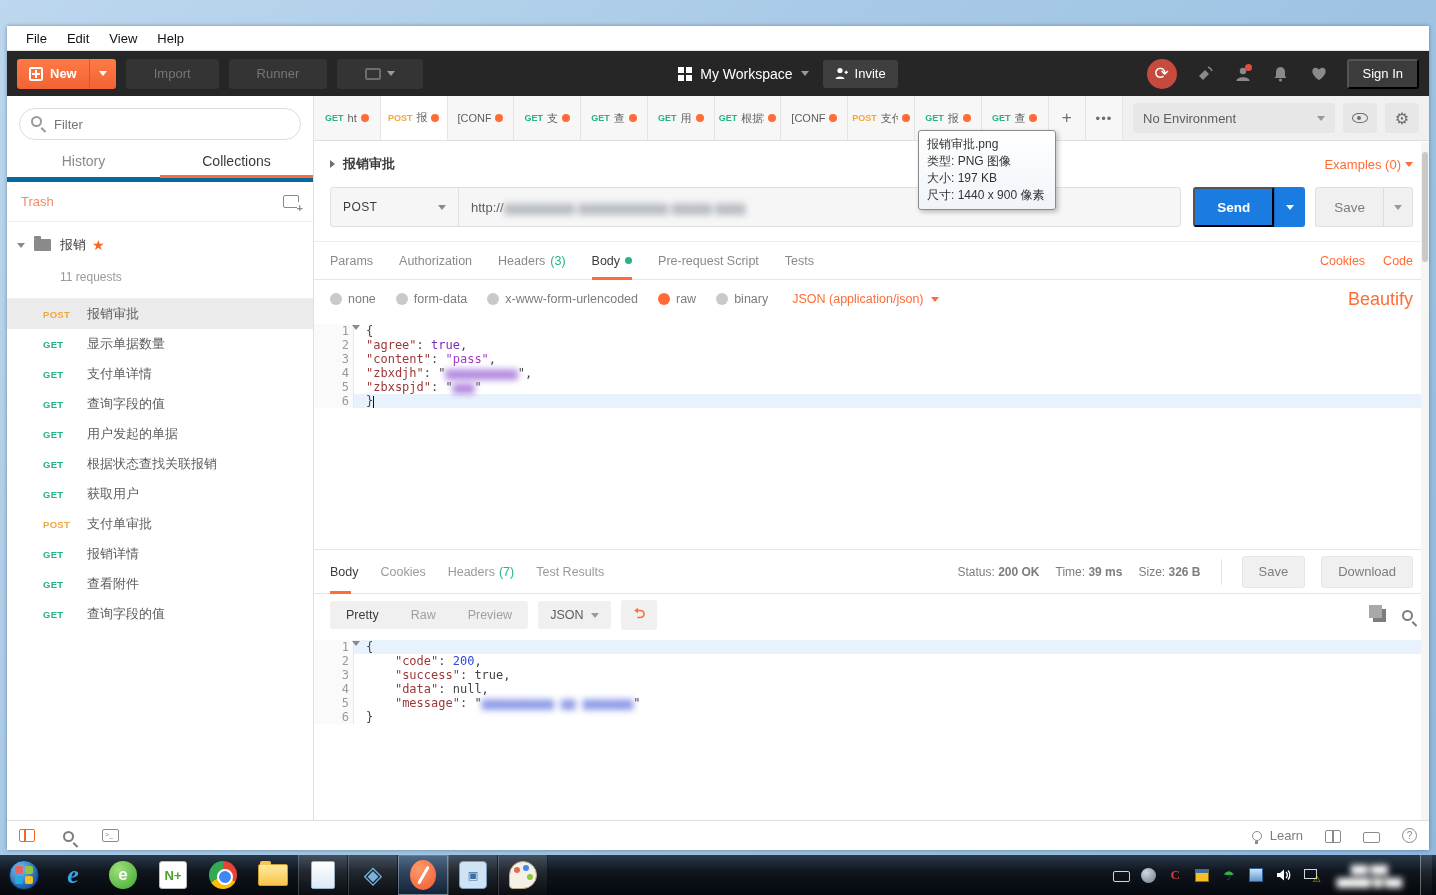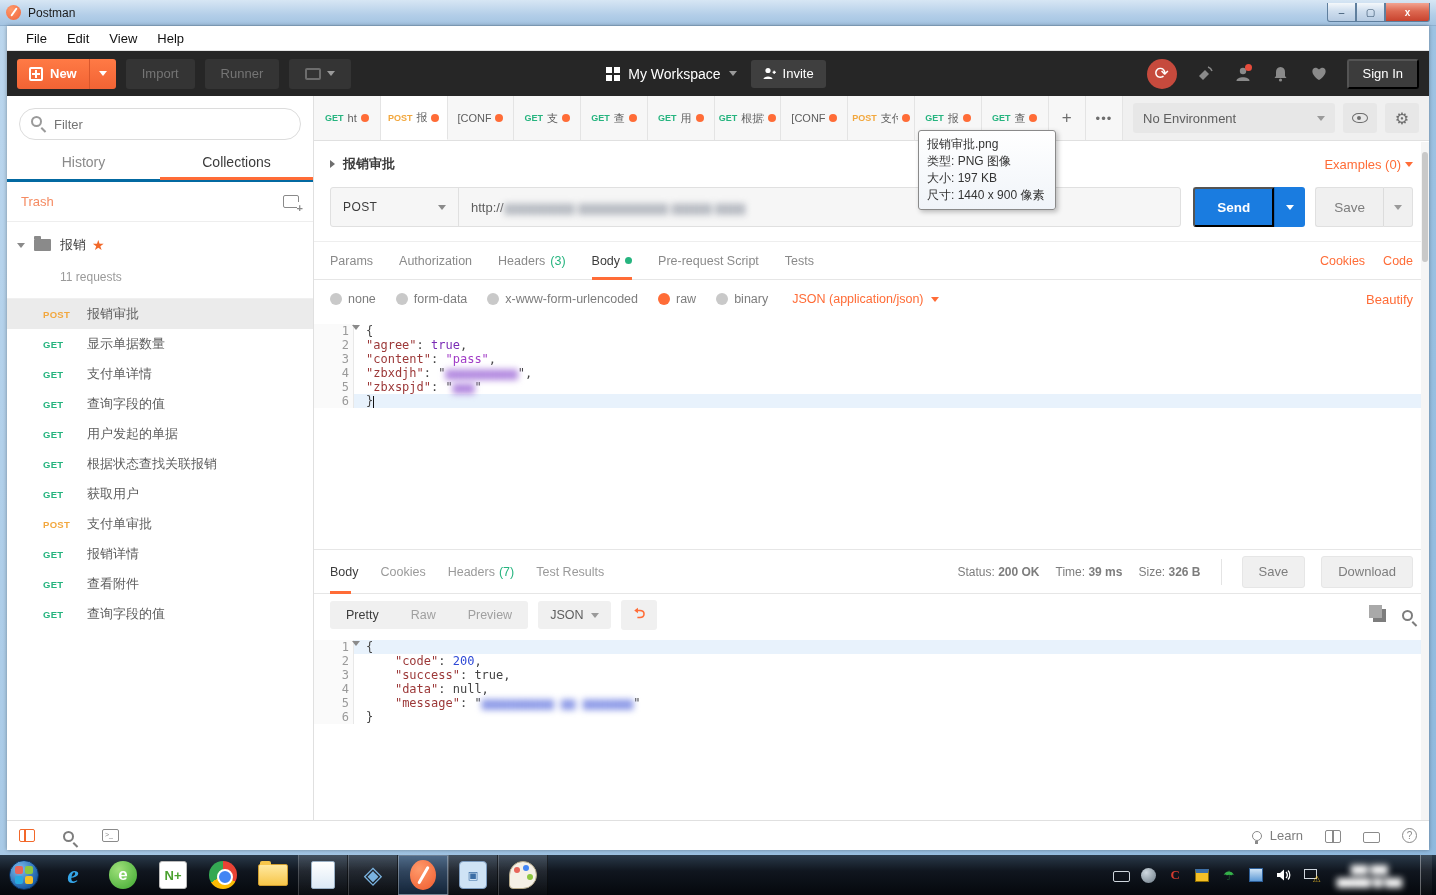--- a/index.html
+++ b/index.html
@@ -44,21 +44,21 @@
   .plus-ico { width:14px; height:14px; border:2px solid #fff; border-radius:2px; position:relative; }
   .plus-ico::before,.plus-ico::after { content:""; position:absolute; background:#fff; }
   .plus-ico::before { left:4px; top:1px; width:2px; height:8px; }
   .plus-ico::after { left:1px; top:4px; width:8px; height:2px; }
   .btn-new .seg2 { background:linear-gradient(#ff7a45,#f26334); border-left:1px solid #d9572c;
     display:flex; align-items:center; padding:0 9px; }
   .caret { width:0; height:0; border-left:4px solid transparent; border-right:4px solid transparent;
     border-top:5px solid #fff; }
   .caret.gray { border-top-color:#9a9a9a; }
   .caret.orange { border-top-color:#ff6c37; }
-  .dtb { background:#343434; color:#757575; border:none; height:30px; padding:0 16px; margin-left:10px;
+  .dtb { background:#343434; color:#757575; border:none; height:30px; padding:0 28px; margin-left:10px;
     border-radius:3px; font-size:13px; }
   .dtb-icon { display:flex; align-items:center; gap:6px; color:#6d6d6d; }
   .winplus { width:16px; height:12px; border:2px solid #6d6d6d; border-radius:2px; }
   .tb-center { display:flex; align-items:center; margin-left:255px; gap:14px; }
   .grid-ico { display:grid; grid-template-columns:6px 6px; grid-gap:2px; }
   .grid-ico i { width:6px; height:6px; background:#fff; display:block; }
   .ws-label { color:#fff; font-size:14px; display:flex; align-items:center; gap:8px; }
   .btn-invite { background:#3f3f3f; border-radius:3px; height:28px; display:flex; align-items:center; gap:7px;
     color:#fff; padding:0 12px; font-size:13px; }
   .tb-right { margin-left:auto; display:flex; align-items:center; gap:18px; }
@@ -73,21 +73,21 @@
   
   .main { flex:1; display:flex; min-height:0; }
   .sidebar { width:307px; border-right:1px solid #e0e0e0; display:flex; flex-direction:column; background:#fff; }
   .filterwrap { margin:12px 12px 4px; position:relative; }
   .filterwrap input { width:100%; height:32px; border:1px solid #dcdcdc; border-radius:16px;
     padding:0 12px 0 34px; font-size:13px; color:#555; outline:none; background:#fff; }
   .search-glyph { position:absolute; left:12px; top:8px; width:11px; height:11px; border:2px solid #9a9a9a;
     border-radius:50%; }
   .search-glyph::after { content:""; position:absolute; left:9px; top:9px; width:6px; height:2px;
     background:#9a9a9a; transform:rotate(45deg); transform-origin:left top; }
-  .sbtabs { display:flex; height:38px; border-bottom:3px solid #0369a1; }
+  .sbtabs { display:flex; height:38px; border-bottom:5px solid #0369a1; }
   .sbtab { flex:1; display:flex; align-items:center; justify-content:center; font-size:14px; color:#8a8a8a;
     position:relative; }
   .sbtab.active { color:#3c3c3c; }
   .sbtab.active::after { content:""; position:absolute; left:0; right:0; bottom:-1px; height:3px; background:#ff6c37; }
   .trashrow { height:40px; display:flex; align-items:center; padding:0 14px; border-bottom:1px solid #eee; }
   .trash-link { color:#f58b62; font-size:13px; }
   .addcol-ico { margin-left:auto; width:16px; height:13px; border:1.5px solid #8a8a8a; border-radius:2px; position:relative; }
   .addcol-ico::before { content:"+"; position:absolute; right:-5px; bottom:-7px; color:#8a8a8a; font-size:11px; font-weight:bold; background:#fff; }
   .collection { padding:14px 10px; border-bottom:1px solid #f0f0f0; display:flex; gap:9px; }
   .col-caret { width:0; height:0; border-left:4px solid transparent; border-right:4px solid transparent;
@@ -157,21 +157,21 @@
   .badge-green { color:#26b47f; }
   .gdot { width:7px; height:7px; border-radius:50%; background:#26b47f; }
   .linkset { margin-left:auto; display:flex; gap:18px; }
   .olink { color:#ff6c37; font-size:12.5px; }
 
   .modesrow { display:flex; align-items:center; height:38px; padding:0 16px; }
   .mode { display:flex; align-items:center; gap:6px; margin-right:20px; font-size:12.5px; color:#7d7d7d; }
   .radio { width:12px; height:12px; border-radius:50%; background:#c9c9c9; }
   .radio.sel { background:#ff6c37; }
   .ctype { color:#ff6c37; font-size:12.5px; display:flex; align-items:center; gap:7px; margin-left:4px; }
-  .beautify { margin-left:auto; color:#ff6c37; font-size:13px; }
+  .beautify { margin-left:auto; color:#ff6c37; font-size:18px; }
 
   
   .editor { font-family:"DejaVu Sans Mono", "Liberation Mono", monospace; font-size:12px; }
   .edline { display:flex; height:14px; line-height:14px; }
   .gutter { width:40px; flex:0 0 40px; background:#fafafa; border-right:1px solid #e8e8e8; color:#9a9a9a;
     text-align:right; padding-right:4px; position:relative; }
   .fold { position:absolute; right:-7px; top:1px; width:0; height:0; border-left:4px solid transparent;
     border-right:4px solid transparent; border-top:5px solid #8a8a8a; z-index:2; }
   .codecell { flex:1; white-space:pre; padding-left:12px; color:#333; }
   .edline.hl .codecell { background:#e8f2fc; }
@@ -276,29 +276,20 @@
     background:linear-gradient(rgba(255,255,255,.10),rgba(255,255,255,.02)); }
 
   .scrolltrack { position:absolute; right:0; top:46px; width:8px; bottom:0; background:#f5f5f5; }
   .scrollthumb { position:absolute; right:1px; top:10px; width:6px; height:110px; background:#c9c9c9; border-radius:3px; }
 </style>
 </head>
 <body>
 
 <div class="screen">
 
-  <div class="titlebar">
-    <span class="appicon"></span>
-    <span class="title">Postman</span>
-    <span class="winbtns">
-      <span class="winbtn min">–</span>
-      <span class="winbtn">▢</span>
-      <span class="winbtn close">x</span>
-    </span>
-  </div>
 
   <div class="appframe">
 
     <div class="menubar" id="menubar">
         <span class="mitem">File</span>
         <span class="mitem">Edit</span>
         <span class="mitem">View</span>
         <span class="mitem">Help</span>
       </div>
 

